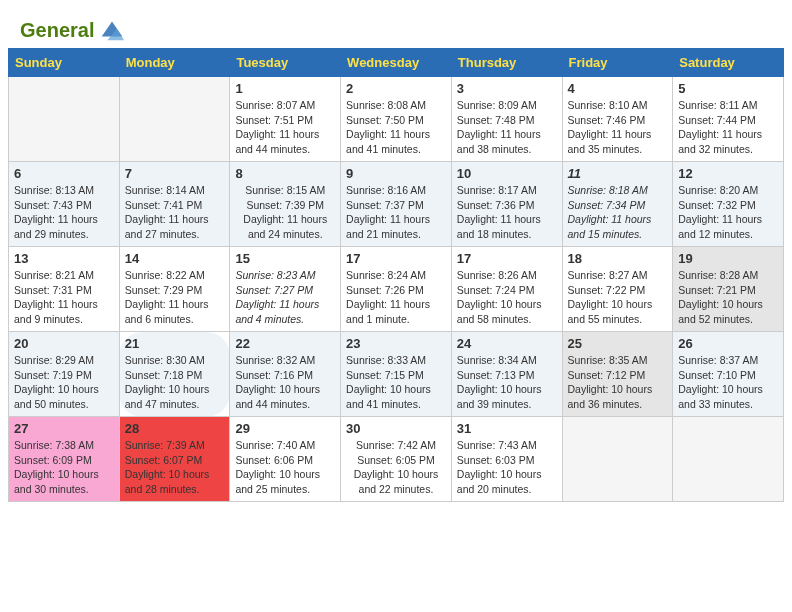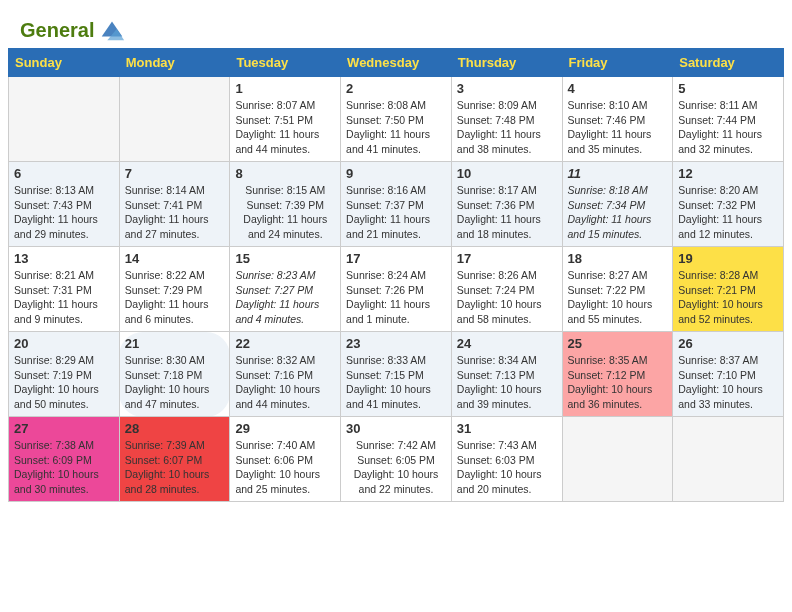--- a/index.html
+++ b/index.html
@@ -238,21 +238,21 @@
           <div class="day-info" style="white-space: pre-line;">Sunrise: 8:26 AM
 Sunset: 7:24 PM
 Daylight: 10 hours and 58 minutes.</div>
         </td>
         <td style="background: rgb(255, 255, 255);">
           <span class="day-num">18</span>
           <div class="day-info" style="white-space: pre-line;">Sunrise: 8:27 AM
 Sunset: 7:22 PM
 Daylight: 10 hours and 55 minutes.</div>
         </td>
-        <td style="background: #fde047;">
+        <td style="background: #e5e5e5;">
           <span class="day-num">19</span>
           <div class="day-info" style="white-space: pre-line;">Sunrise: 8:28 AM
 Sunset: 7:21 PM
 Daylight: 10 hours and 52 minutes.</div>
         </td>
       </tr>
       <tr>
         <td style="background: rgb(238, 243, 248);">
           <span class="day-num">20</span>
           <div class="day-info" style="white-space: pre-line;">Sunrise: 8:29 AM
@@ -276,35 +276,35 @@
           <div class="day-info" style="white-space: pre-line;">Sunrise: 8:33 AM
 Sunset: 7:15 PM
 Daylight: 10 hours and 41 minutes.</div>
         </td>
         <td style="background: rgb(238, 243, 248);">
           <span class="day-num">24</span>
           <div class="day-info" style="white-space: pre-line;">Sunrise: 8:34 AM
 Sunset: 7:13 PM
 Daylight: 10 hours and 39 minutes.</div>
         </td>
-        <td style="background: #fca5a5;">
+        <td style="background: #e5e5e5;">
           <span class="day-num">25</span>
           <div class="day-info" style="white-space: pre-line;">Sunrise: 8:35 AM
 Sunset: 7:12 PM
 Daylight: 10 hours and 36 minutes.</div>
         </td>
         <td style="background: rgb(238, 243, 248);">
           <span class="day-num">26</span>
           <div class="day-info" style="white-space: pre-line;">Sunrise: 8:37 AM
 Sunset: 7:10 PM
 Daylight: 10 hours and 33 minutes.</div>
         </td>
       </tr>
       <tr>
-        <td style="background: #ec4899;">
+        <td style="background: #f9a8d4;">
           <span class="day-num">27</span>
           <div class="day-info" style="white-space: pre-line;">Sunrise: 7:38 AM
 Sunset: 6:09 PM
 Daylight: 10 hours and 30 minutes.</div>
         </td>
         <td style="background: #ef4444; margin-left: 43px;">
           <span class="day-num">28</span>
           <div class="day-info" style="white-space: pre-line;">Sunrise: 7:39 AM
 Sunset: 6:07 PM
 Daylight: 10 hours and 28 minutes.</div>

